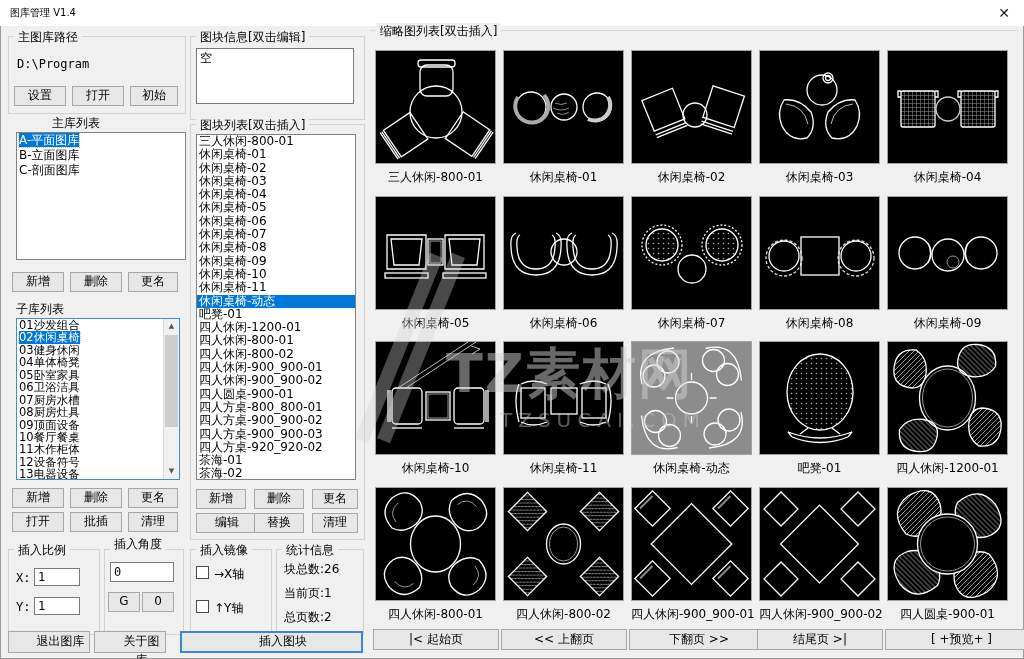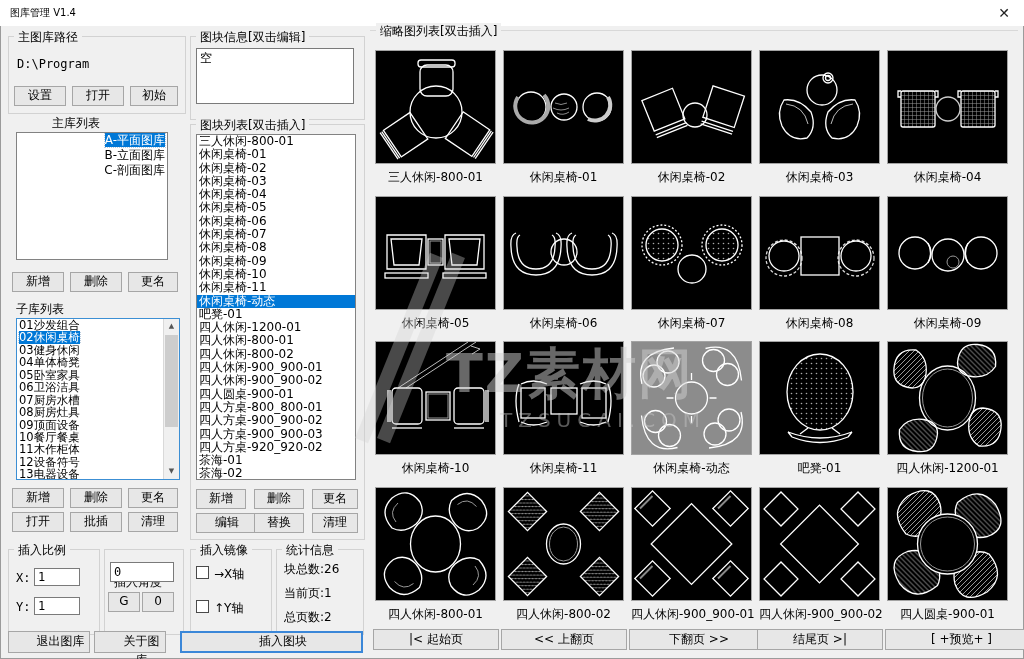--- a/index.html
+++ b/index.html
@@ -67,21 +67,21 @@
   </div>
 
   <div class="grp" style="left:8px;top:36px;width:176px;height:76px;"></div>
   <div class="cap" style="left:14px;top:29px;">主图库路径</div>
   <div class="label mono" style="left:17px;top:57px;">D:\Program</div>
   <div class="btn" style="left:14px;top:86px;width:52px;">设置</div>
   <div class="btn" style="left:72px;top:86px;width:52px;">打开</div>
   <div class="btn" style="left:130px;top:86px;width:48px;">初始</div>
 
   <div class="label" style="left:16px;top:115px;margin-left:36px;">主库列表</div>
-  <div class="lb lb-main fit" style="left:16px;top:132px;width:152px;height:128px;text-align:right;">
+  <div class="lb lb-main fit" style="left:16px;top:132px;width:170px;height:128px;">
       <div class="li sel"><span>A-平面图库</span></div>
       <div class="li"><span>B-立面图库</span></div>
       <div class="li"><span>C-剖面图库</span></div>
     </div>
   <div class="btn" style="left:12px;top:272px;width:52px;">新增</div>
   <div class="btn" style="left:70px;top:272px;width:52px;">删除</div>
   <div class="btn" style="left:128px;top:272px;width:50px;">更名</div>
 
   <div class="label" style="left:16px;top:301px;">子库列表</div>
   <div class="lb lb-sub fit" style="left:16px;top:318px;width:164px;height:162px;padding-right:15px;">
@@ -112,21 +112,21 @@
   <div class="btn" style="left:128px;top:512px;width:50px;">清理</div>
 
   <div class="grp" style="left:8px;top:549px;width:90px;height:84px;"></div>
   <div class="cap" style="left:14px;top:542px;">插入比例</div>
   <div class="label mono" style="left:16px;top:571px;">X:</div>
   <input class="input" style="left: 34px; top: 568px; width: 46px; height: 18px;" value="1">
   <div class="label mono" style="left:16px;top:600px;">Y:</div>
   <input class="input" style="left: 34px; top: 597px; width: 46px; height: 18px;" value="1">
 
   <div class="grp" style="left:104px;top:549px;width:78px;height:84px;"></div>
-  <div class="cap" style="left:110px;top:574px;">插入角度</div>
+  <div class="cap" style="left:110px;top:536px;">插入角度</div>
   <input class="input" style="left: 110px; top: 562px; width: 64px; height: 20px;" value="0">
   <div class="btn" style="left:108px;top:592px;width:32px;">G</div>
   <div class="btn" style="left:142px;top:592px;width:32px;">0</div>
 
   <div class="grp" style="left:190px;top:549px;width:80px;height:84px;"></div>
   <div class="cap" style="left:196px;top:542px;">插入镜像</div>
   <div class="cb" style="left:196px;top:566px;"></div>
   <div class="label" style="left:214px;top:566px;">→X轴</div>
   <div class="cb" style="left:196px;top:600px;"></div>
   <div class="label" style="left:214px;top:600px;">↑Y轴</div>

